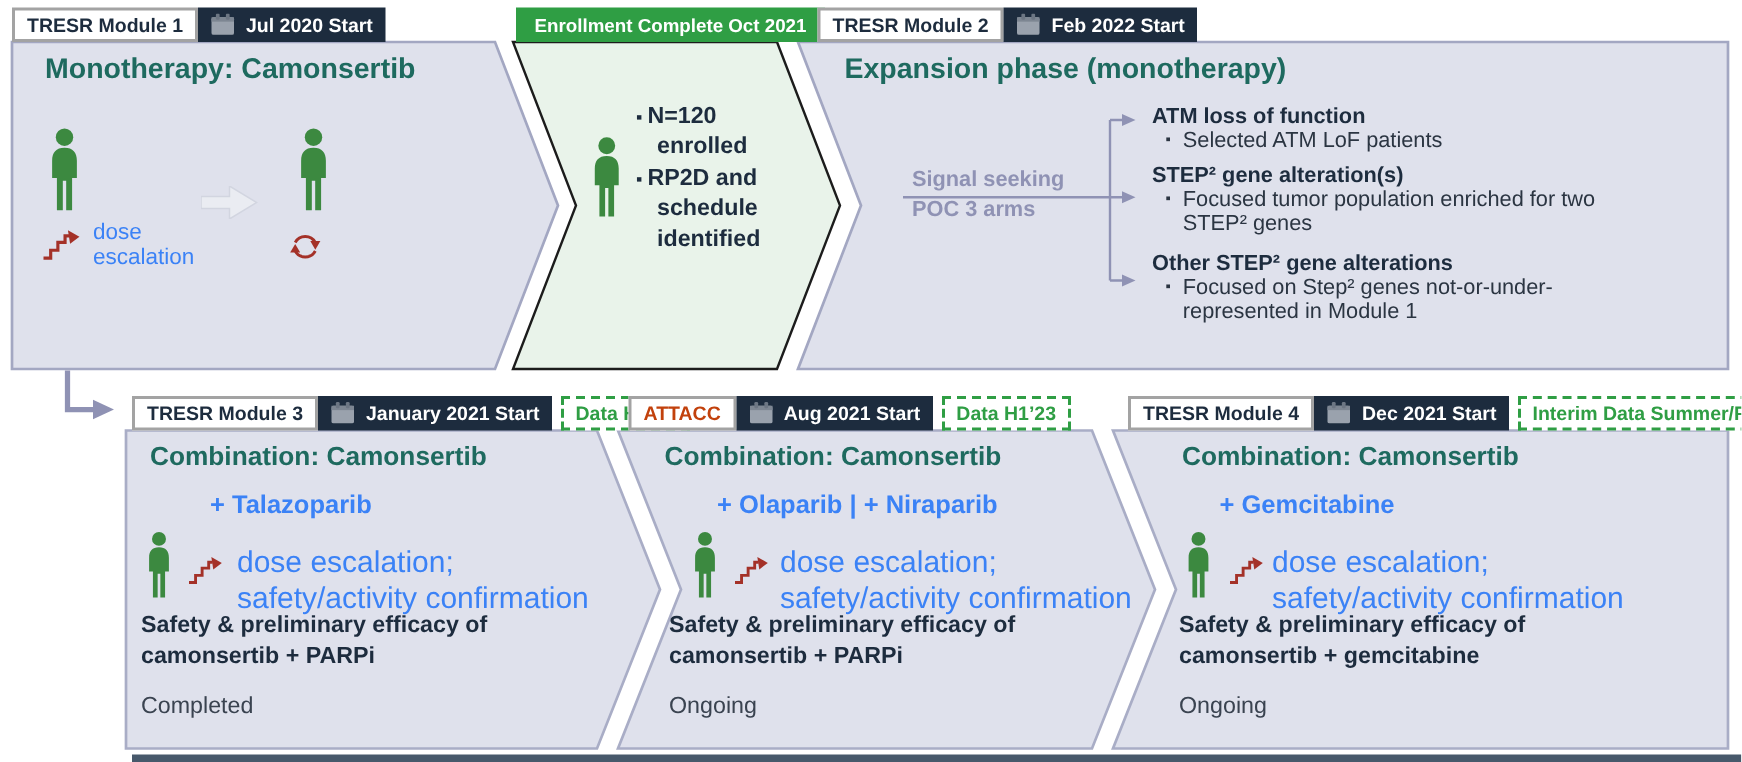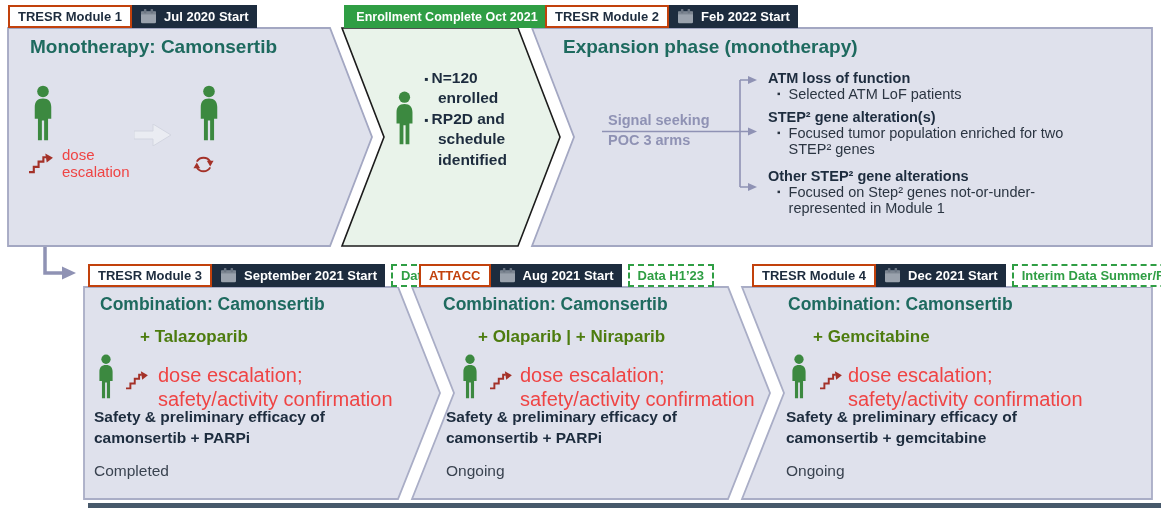--- a/index.html
+++ b/index.html
@@ -5,36 +5,36 @@
   html,body{margin:0;padding:0;background:#fff;}
   .stage{position:relative;width:1161px;height:508px;background:#ffffff;
          font-family:"Liberation Sans",sans-serif;overflow:hidden;}
   .bg{position:absolute;left:0;top:0;}
   .abs{position:absolute;}
 
   
   .tagbar{position:absolute;display:flex;align-items:stretch;height:23px;}
   .tag{display:flex;align-items:center;font-weight:bold;font-size:13px;
        padding:0 8px;box-sizing:border-box;white-space:nowrap;}
-  .tag-white{background:#ffffff;border:2px solid #c2410c;color:#1d2c3e;}
+  .tag-white{background:#ffffff;border:2px solid #a3a3a3;color:#1d2c3e;}
   .tag-white.red{color:#c2410c;}
   .tag-dark{background:#1d2c3e;color:#ffffff;gap:7px;}
   .tag-data{background:#ffffff;border:2px dashed #2f9e44;color:#2f9e44;margin-left:6px;}
   .cal{width:17px;height:15px;flex:0 0 auto;}
 
   .banner{position:absolute;background:#2f9e44;color:#ffffff;font-weight:bold;
           font-size:12.5px;display:flex;align-items:center;justify-content:center;
           text-align:center;}
 
   .title{position:absolute;color:#1e6a5f;font-weight:bold;font-size:19px;white-space:nowrap;}
   .title-sm{font-size:17.5px;}
 
-  .drug{position:absolute;color:#4d7c0f;font-weight:bold;font-size:17px;white-space:nowrap;}
-
-  .redlab{position:absolute;color:#ef4444;font-size:15px;line-height:1.16;}
+  .drug{position:absolute;color:#3b82f6;font-weight:bold;font-size:17px;white-space:nowrap;}
+
+  .redlab{position:absolute;color:#3b82f6;font-size:15px;line-height:1.16;}
   .redlab-sm{font-size:20px;line-height:1.18;}
 
   .person{display:block;}
   .person circle,.person path{fill:#3c8940;}
 
   .enroll-list{position:absolute;list-style:none;margin:0;padding:0;
                color:#1d2c3e;font-weight:bold;font-size:15.5px;line-height:1.32;}
   .enroll-list li{padding-left:14px;text-indent:-14px;}
   .enroll-list li::before{content:"▪ ";font-size:12px;}
 
@@ -187,21 +187,21 @@
 
   <div class="tagbar" style="left:88px;top:264px">
     <span class="tag tag-white">TRESR Module 3</span>
     <span class="tag tag-dark">
       <svg class="cal" viewBox="0 0 20 18">
           <rect x="1" y="3" width="18" height="14" rx="1.5" fill="#9aa2ad"></rect>
           <rect x="1" y="3" width="18" height="3.5" fill="#7d8692"></rect>
           <rect x="4.5" y="0" width="3" height="5" rx="1" fill="#6c7683"></rect>
           <rect x="12.5" y="0" width="3" height="5" rx="1" fill="#6c7683"></rect>
         </svg>
-      <span>September 2021 Start</span>
+      <span>January 2021 Start</span>
     </span>
     <span class="tag tag-data">Data H1’23</span>
   </div>
   <div class="title title-sm" style="left:100px;top:294px">Combination: Camonsertib</div>
   <div class="drug" style="left:140px;top:327px">+ Talazoparib</div>
   <div class="abs" style="left:94px;top:353px">
     <svg class="person" width="24" height="47" viewBox="0 0 32 60">
         <circle cx="16" cy="7" r="6.2"></circle>
         <path d="M16 14.5 c6 0 8.8 3.4 8.8 9.2 V36 h-3.4 V59 h-4.2 V38 h-2.4 V59 h-4.2 V36 H7.2 V23.7 C7.2 17.9 10 14.5 16 14.5 z"></path>
       </svg>

